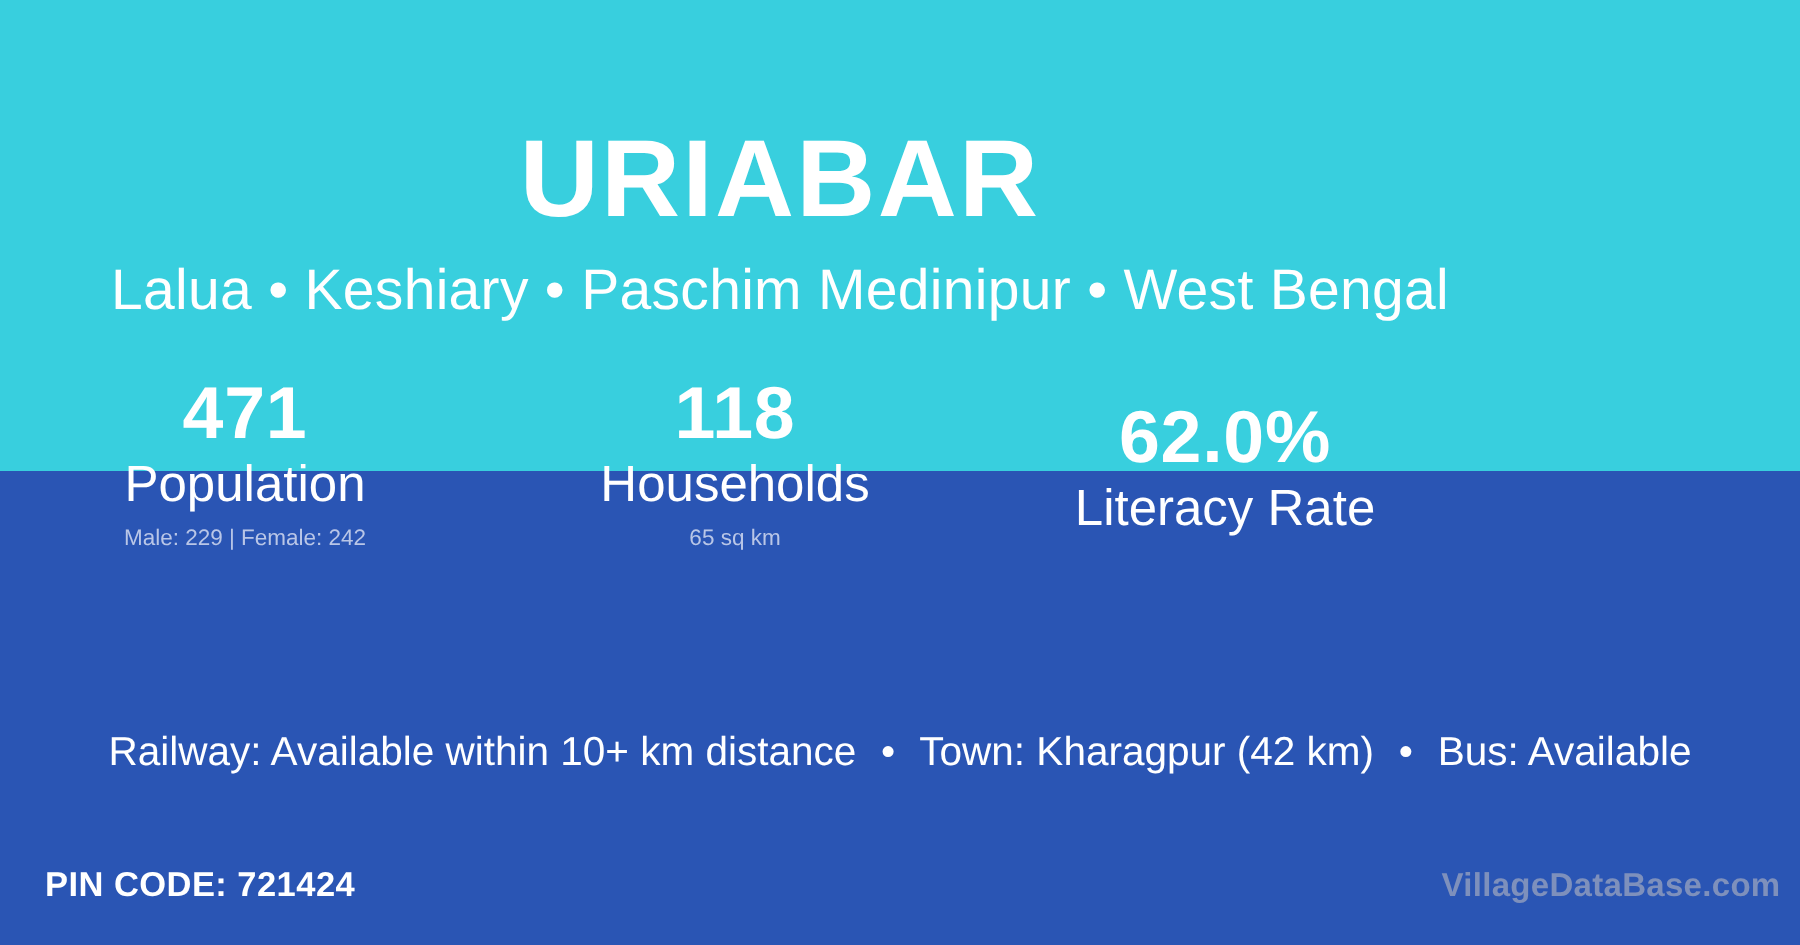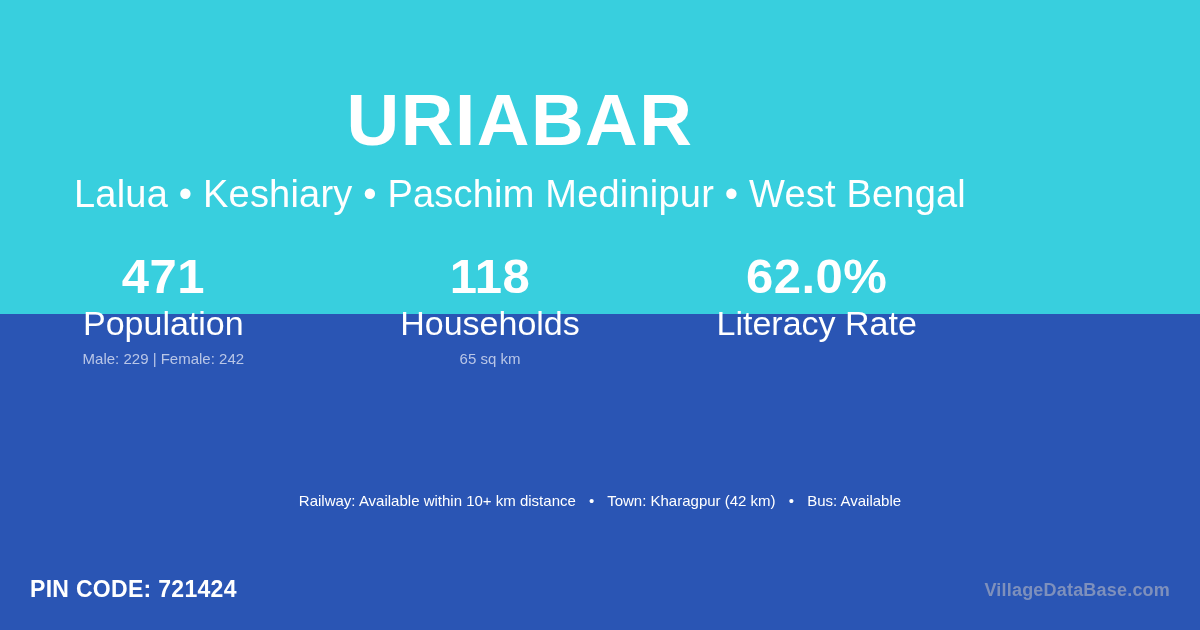--- a/index.html
+++ b/index.html
@@ -55,20 +55,21 @@
     color: #ffffff;
     letter-spacing: 0.2px;
   }
   
   .stats-row {
     position: absolute;
     left: 0;
     top: 247px;
     width: 980px;
     display: flex;
+    align-items: center;
   }
   .stat {
     flex: 1 1 0;
     text-align: center;
   }
   .stat-value {
     font-size: 49px;
     font-weight: 700;
     line-height: 58px;
     color: #ffffff;
@@ -88,21 +89,21 @@
     color: #b9c6e7;
     padding-top: 9px;
   }
   
   .infra-line {
     position: absolute;
     left: 0;
     top: 487px;
     width: 1200px;
     text-align: center;
-    font-size: 15px;
+    font-size: 27px;
     line-height: 28px;
     color: #ffffff;
     white-space: nowrap;
   }
   .infra-item { }
   .infra-sep {
     padding: 0 9px;
     color: #ffffff;
   }
   
@@ -118,23 +119,23 @@
     left: 30px;
     top: 16px;
     font-size: 23px;
     font-weight: 700;
     line-height: 30px;
     color: #ffffff;
     letter-spacing: 0.3px;
   }
   .brand {
     position: absolute;
-    right: 30px;
+    right: 13px;
     top: 17px;
-    font-size: 18px;
+    font-size: 22px;
     font-weight: 700;
     line-height: 30px;
     color: #7e90bc;
     letter-spacing: 0.2px;
   }
 </style>
 </head>
 <body>
 
 <div class="card">

